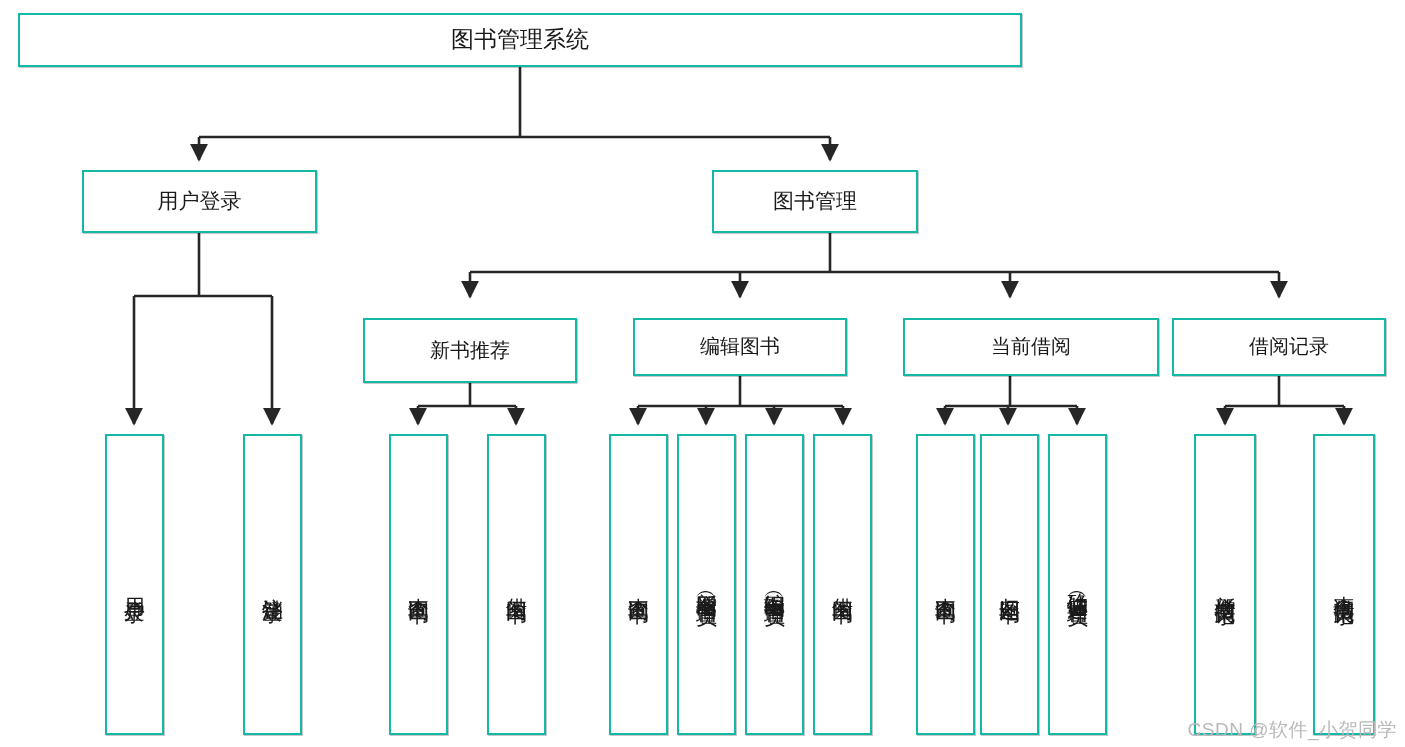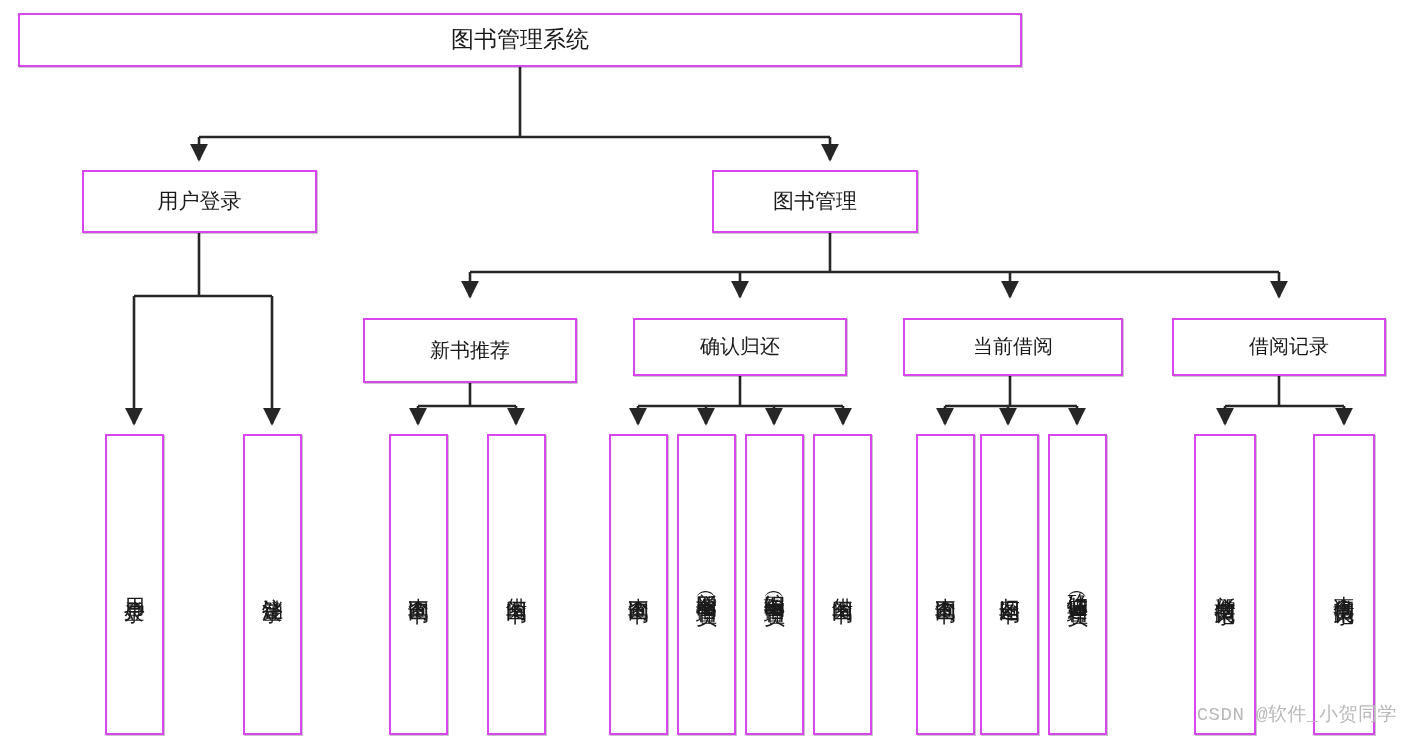--- a/index.html
+++ b/index.html
@@ -21,21 +21,21 @@
     position: absolute;
     left: 0;
     top: 0;
     width: 1405px;
     height: 747px;
     pointer-events: none;
   }
   .node {
     position: absolute;
     box-sizing: border-box;
-    border: 2px solid #d946ef;
+    border: 2px solid #14b8a6;
     background: #ffffff;
     display: flex;
     align-items: center;
     justify-content: center;
     text-align: center;
     color: #1a1a1a;
     box-shadow: 1px 1px 0 rgba(0,0,0,0.22);
   }
   .node .label {
     display: block;
@@ -58,27 +58,26 @@
   .node.leaf .label {
     writing-mode: vertical-rl;
     text-orientation: upright;
     letter-spacing: 2px;
     line-height: 1.05;
     white-space: nowrap;
   }
   .watermark {
     position: absolute;
     right: 8px;
-    bottom: 20px;
+    bottom: 4px;
     font-size: 19px;
     color: #b9b9b9;
     letter-spacing: 0.5px;
     white-space: nowrap;
     user-select: none;
-    font-family: Liberation Mono, monospace;
   }
 </style>
 </head>
 <body>
 
 <div id="canvas">
 
   <svg class="links" viewBox="0 0 1405 747" xmlns="http://www.w3.org/2000/svg">
     <defs>
       <marker id="arrow" viewBox="0 0 10 10" refX="9" refY="5" markerWidth="7" markerHeight="7" orient="auto-start-reverse">
@@ -137,23 +136,23 @@
     <span class="label">用户登录</span>
   </div>
   <div class="node lvl2" style="left:712px; top:170px; width:206px; height:63px;">
     <span class="label">图书管理</span>
   </div>
 
   <div class="node lvl3" style="left:363px; top:318px; width:214px; height:65px;">
     <span class="label">新书推荐</span>
   </div>
   <div class="node lvl3" style="left:633px; top:318px; width:214px; height:58px;">
-    <span class="label">确认归还</span>
-  </div>
-  <div class="node lvl3" style="left:903px; top:318px; width:220px; height:58px;">
+    <span class="label">编辑图书</span>
+  </div>
+  <div class="node lvl3" style="left:903px; top:318px; width:256px; height:58px;">
     <span class="label">当前借阅</span>
   </div>
   <div class="node lvl3" style="left:1172px; top:318px; width:214px; height:58px;padding-left:20px;">
     <span class="label">借阅记录</span>
   </div>
 
   <div class="node leaf" style="left:105px; top:434px; width:59px; height:301px;">
     <span class="label">用户登录</span>
   </div>
   <div class="node leaf" style="left:243px; top:434px; width:59px; height:301px;">

